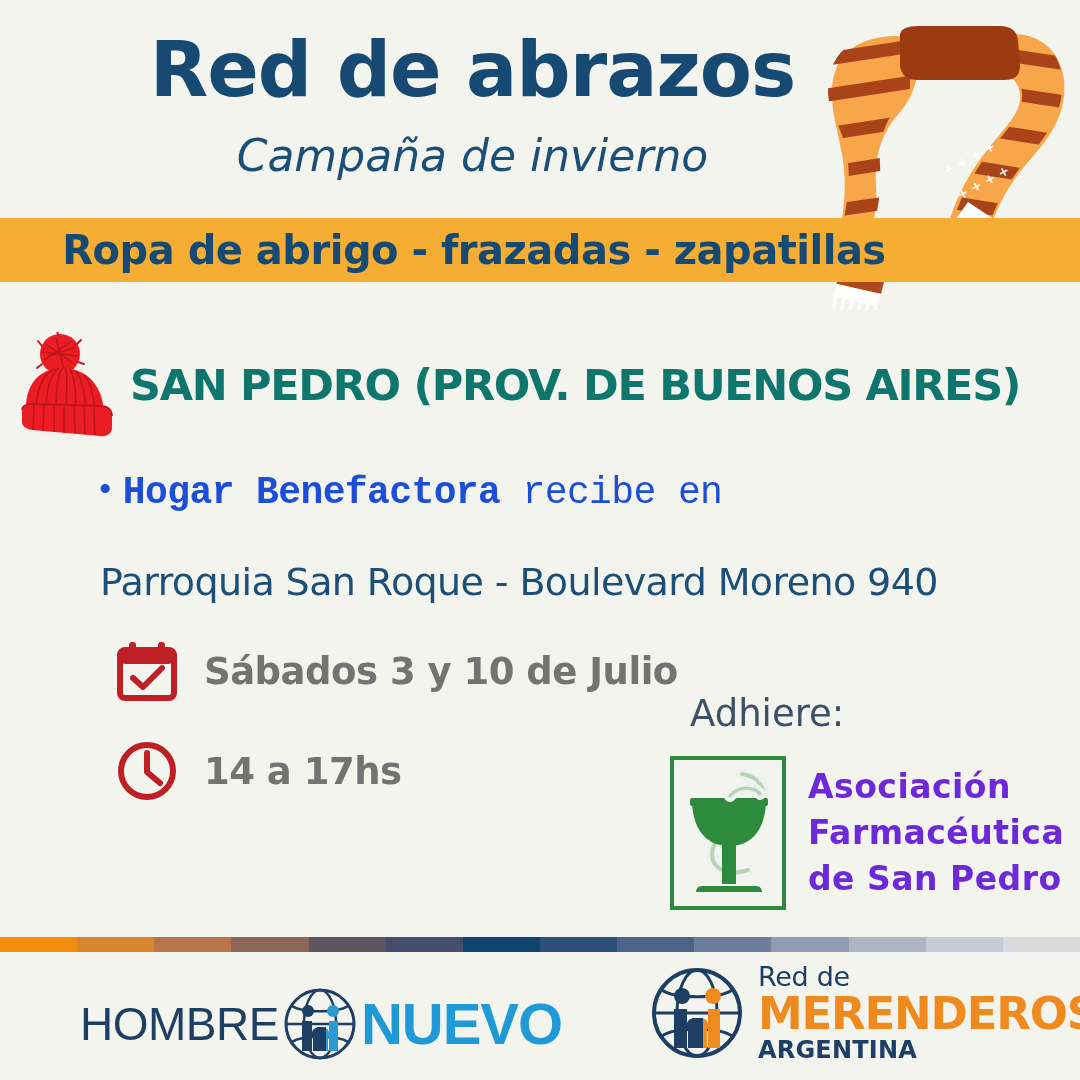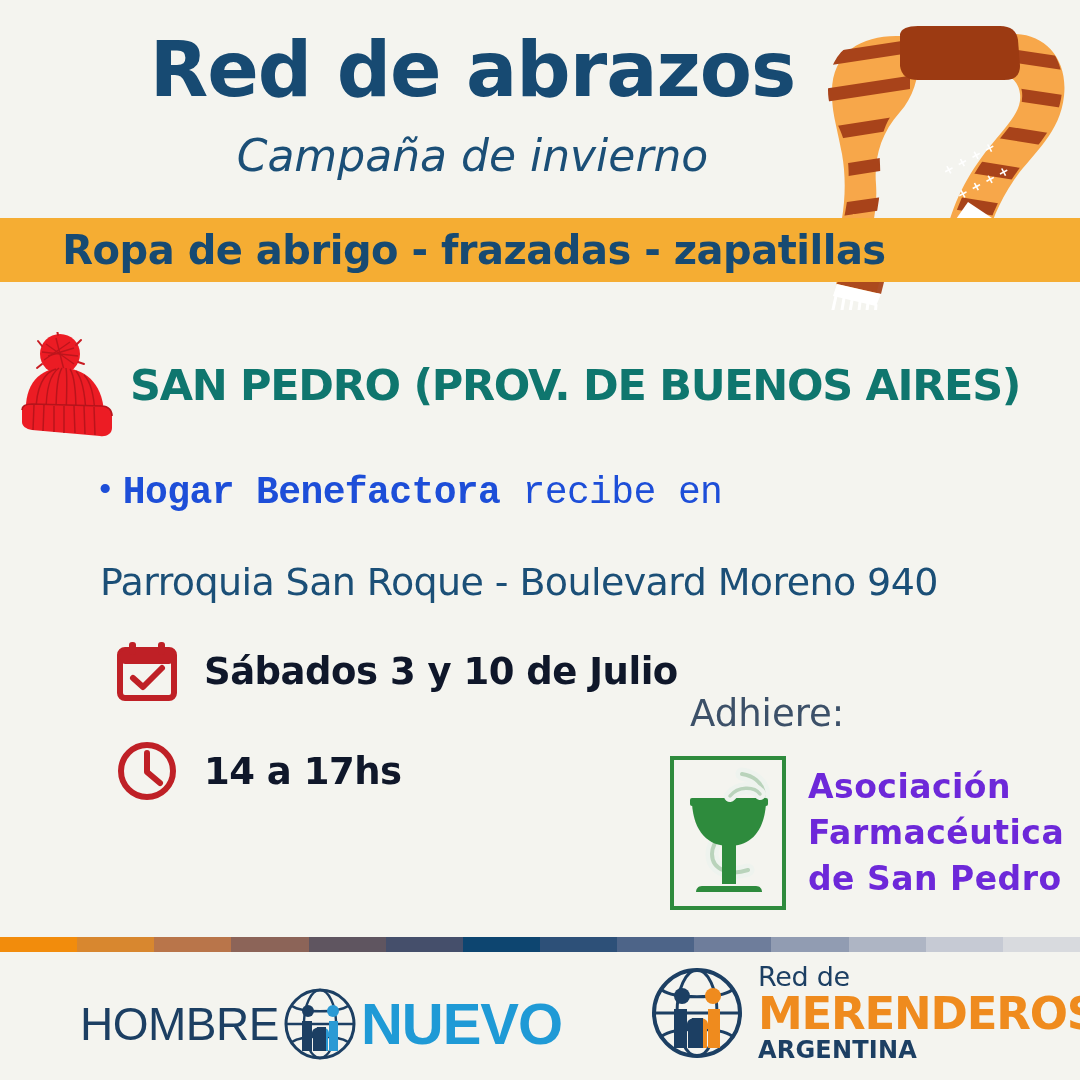--- a/index.html
+++ b/index.html
@@ -146,21 +146,21 @@
   .info-icon {
     width: 62px;
     height: 62px;
     flex: 0 0 62px;
     margin-right: 26px;
   }
   .info-text {
     font-family: "DejaVu Sans", sans-serif;
     font-weight: bold;
     font-size: 37px;
-    color: #0f172a;
+    color: #737373;
     letter-spacing: -0.5px;
     white-space: nowrap;
   }
 
   
   .adhiere-label {
     position: absolute;
     left: 690px;
     top: 692px;
     font-family: "DejaVu Sans", sans-serif;

